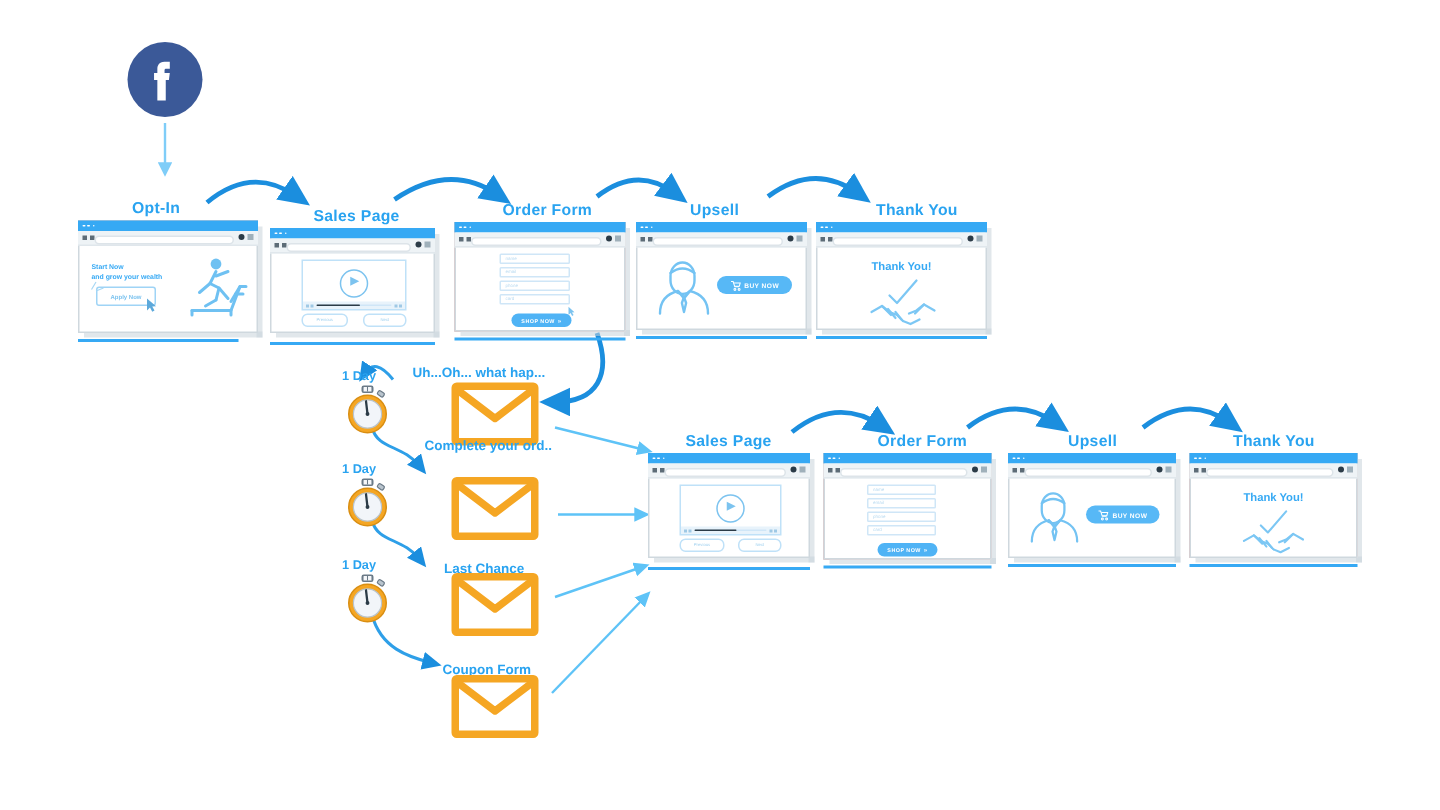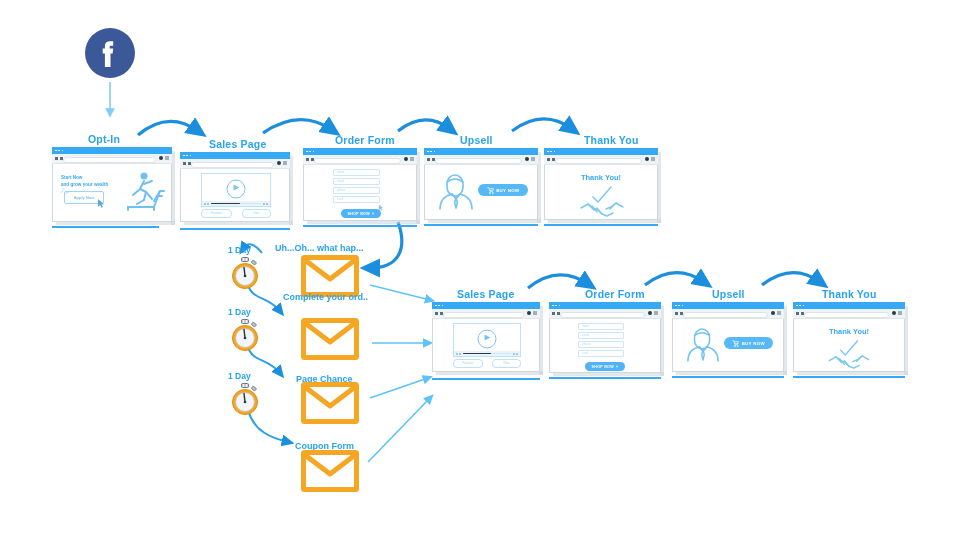--- a/index.html
+++ b/index.html
@@ -456,21 +456,21 @@
     <g>
       <rect x="13.5" y="1.5" width="7" height="4" rx="1" fill="#f5f7fa" stroke="#6b7a87" stroke-width="1"></rect>
       <path d="M14,2 l0,3 M17,2 l0,3 M20,2 l0,3" stroke="#6b7a87" stroke-width="0.7"></path>
       <rect x="24" y="5" width="4.5" height="3" rx="1" transform="rotate(35 26 6)" fill="#b9c4cd" stroke="#6b7a87" stroke-width="0.8"></rect>
       <circle cx="17" cy="20" r="12.5" fill="#F5A623" stroke="#D98E12" stroke-width="1"></circle>
       <circle cx="17" cy="20" r="9.4" fill="#F2F5F9" stroke="#b9c4cd" stroke-width="0.8"></circle>
       <path d="M17,20 L16,11.5" stroke="#2b3b47" stroke-width="1.5" stroke-linecap="round"></path>
       <circle cx="17" cy="20" r="1.3" fill="#2b3b47"></circle>
     </g>
   </svg>
-  <div class="mail-label" style="left:296px;top:374px;">Page Chance</div>
+  <div class="mail-label" style="left:296px;top:374px;">Last Chance</div>
   <svg class="envelope" style="left:301px;top:382px;" width="58" height="42" viewBox="0 0 58 42">
     <rect x="2.5" y="2.5" width="53" height="37" rx="1" fill="none" stroke="#F5A623" stroke-width="5"></rect>
     <path d="M4,5 L29,24 L54,5" fill="none" stroke="#F5A623" stroke-width="5" stroke-linejoin="round"></path>
   </svg>
 
   <div class="mail-label" style="left:295px;top:441px;">Coupon Form</div>
   <svg class="envelope" style="left:301px;top:450px;" width="58" height="42" viewBox="0 0 58 42">
     <rect x="2.5" y="2.5" width="53" height="37" rx="1" fill="none" stroke="#F5A623" stroke-width="5"></rect>
     <path d="M4,5 L29,24 L54,5" fill="none" stroke="#F5A623" stroke-width="5" stroke-linejoin="round"></path>
   </svg>

